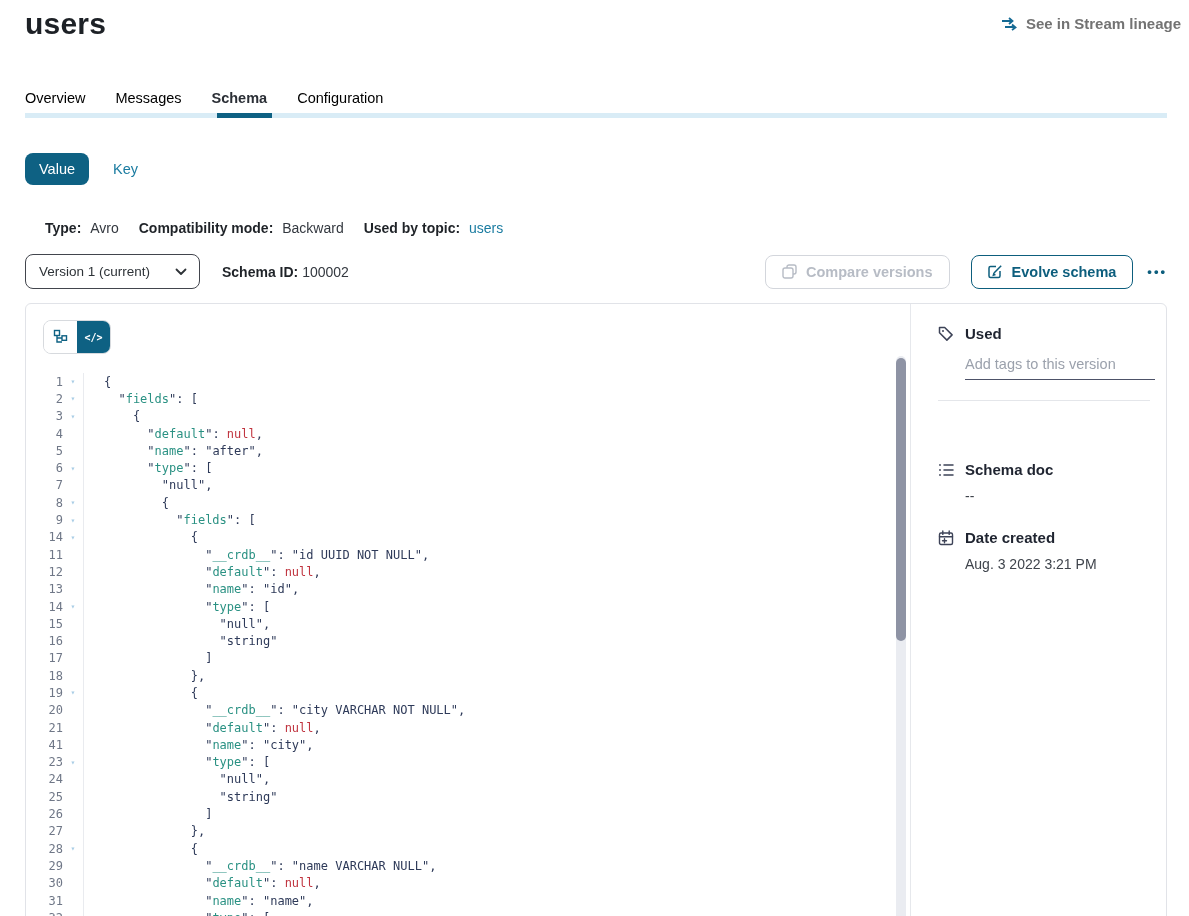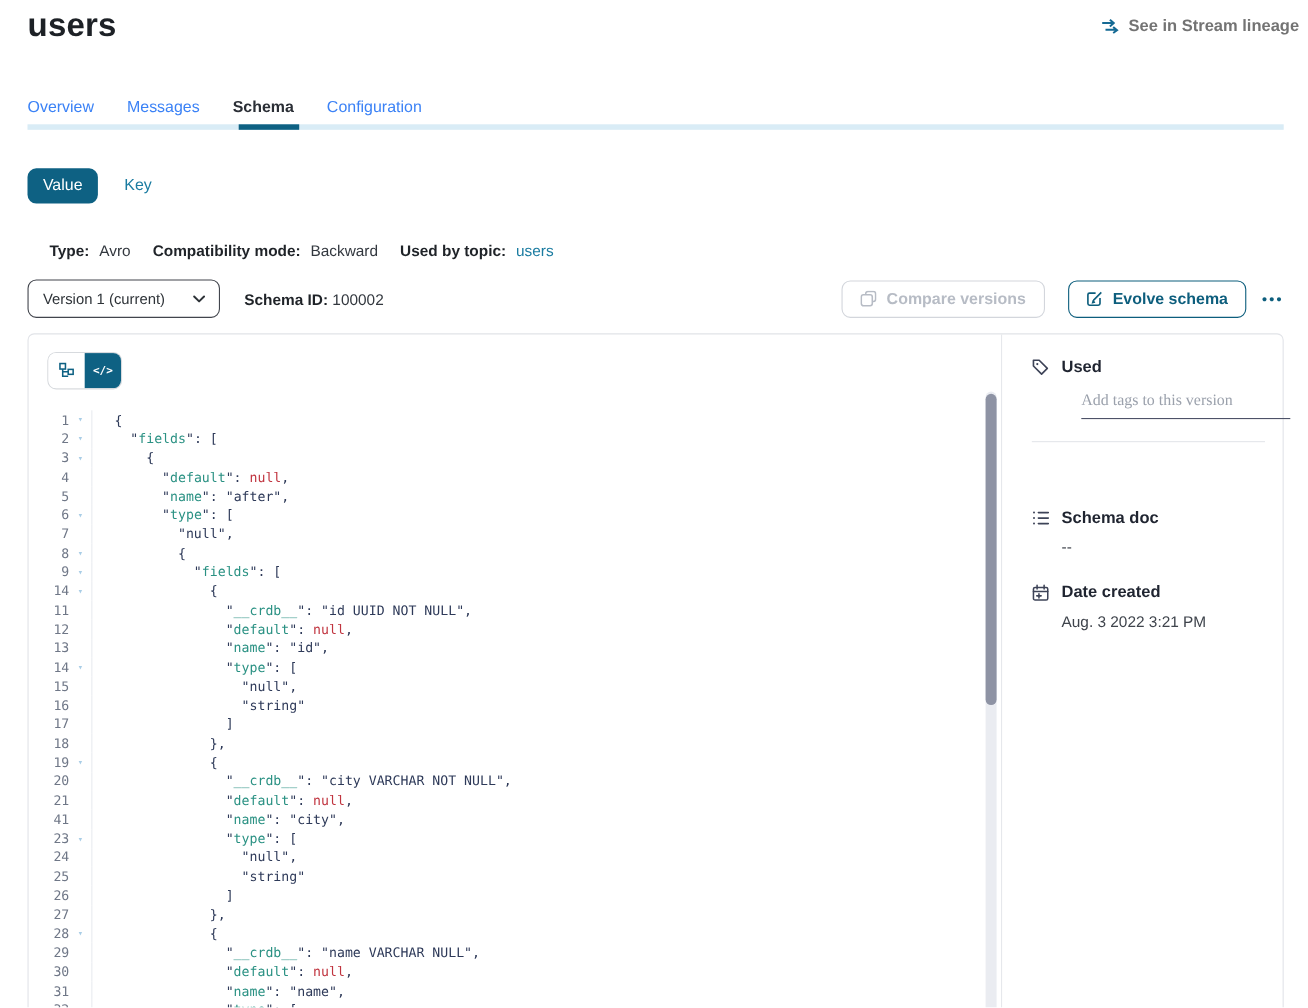--- a/index.html
+++ b/index.html
@@ -7,21 +7,21 @@
   body { font-family:"Liberation Sans", sans-serif; color:#2c3137; }
   .page { position:relative; width:1189px; height:916px; background:#fff; overflow:hidden; }
 
   
   .h1 { position:absolute; left:25px; top:7px; font-size:30px; font-weight:700; color:#1d2126; letter-spacing:.2px; }
   .lineage { position:absolute; right:8px; top:15px; display:flex; align-items:center; gap:8px;
              color:#737373; font-size:15px; font-weight:600; cursor:pointer; }
 
   
   .tabs { position:absolute; left:25px; top:90px; display:flex; gap:30px; font-size:14.5px; }
-  .tab { color:#3b82f6; cursor:pointer; padding-bottom:10px; }
+  .tab { color:#000000; cursor:pointer; padding-bottom:10px; }
   .tab.active { color:#2b2f36; font-weight:600; }
   .tab-track { position:absolute; left:25px; top:113px; width:1142px; height:5px; background:#d9ecf6; }
   .tab-track .seg { position:absolute; left:192px; width:55px; height:5px; background:#0e6183; }
 
   
   .vk { position:absolute; left:25px; top:153px; display:flex; align-items:center; }
   .vk .value-btn { background:#0e6183; color:#fff; border:none; border-radius:8px; height:32px; padding:0 14px;
                    font-size:14.5px; font-family:inherit; cursor:pointer; }
   .vk .key-link { margin-left:24px; color:#1b7ca1; font-size:14.5px; cursor:pointer; }
 
@@ -69,22 +69,22 @@
   .tk { color:#2a9183; } .tp { color:#2e3a59; } .ts { color:#2e3a59; } .tn { color:#c0343f; }
 
   
   .sb-track { position:absolute; right:4px; top:52px; bottom:0; width:10px; background:#eaecf1; border-radius:6px; }
   .sb-thumb { position:absolute; left:0; top:2px; width:10px; height:283px; background:#8e93a4; border-radius:6px; }
 
   
   .side-inner { padding:21px 0 0 27px; }
   .s-head { display:flex; align-items:center; gap:11px; font-size:15px; font-weight:700; color:#1f2430; }
   .s-head svg { flex:none; color:#3d4357; }
-  .tags-input { display:block; margin:14px 0 0 45px; width:190px; border:none; outline:none;
-                border-bottom:1px solid #4d5268; padding:0 0 7px 0; font-size:14.5px; font-family:Liberation Serif, serif;
+  .tags-input { display:block; margin:14px 0 0 27px; width:190px; border:none; outline:none;
+                border-bottom:1px solid #4d5268; padding:0 0 7px 0; font-size:14.5px; font-family:Liberation Sans, sans-serif;
                 color:#33383f; background:transparent; }
   .tags-input::placeholder { color:#9ba1ac; }
   .side-divider { height:1px; background:#e4e6ea; margin:20px 16px 0 0; }
   .s-val { margin:10px 0 0 27px; font-size:14px; color:#3f444c; }
   .blk-doc { margin-top:60px; }
   .blk-date { margin-top:25px; }
 </style>
 </head>
 <body>
 

